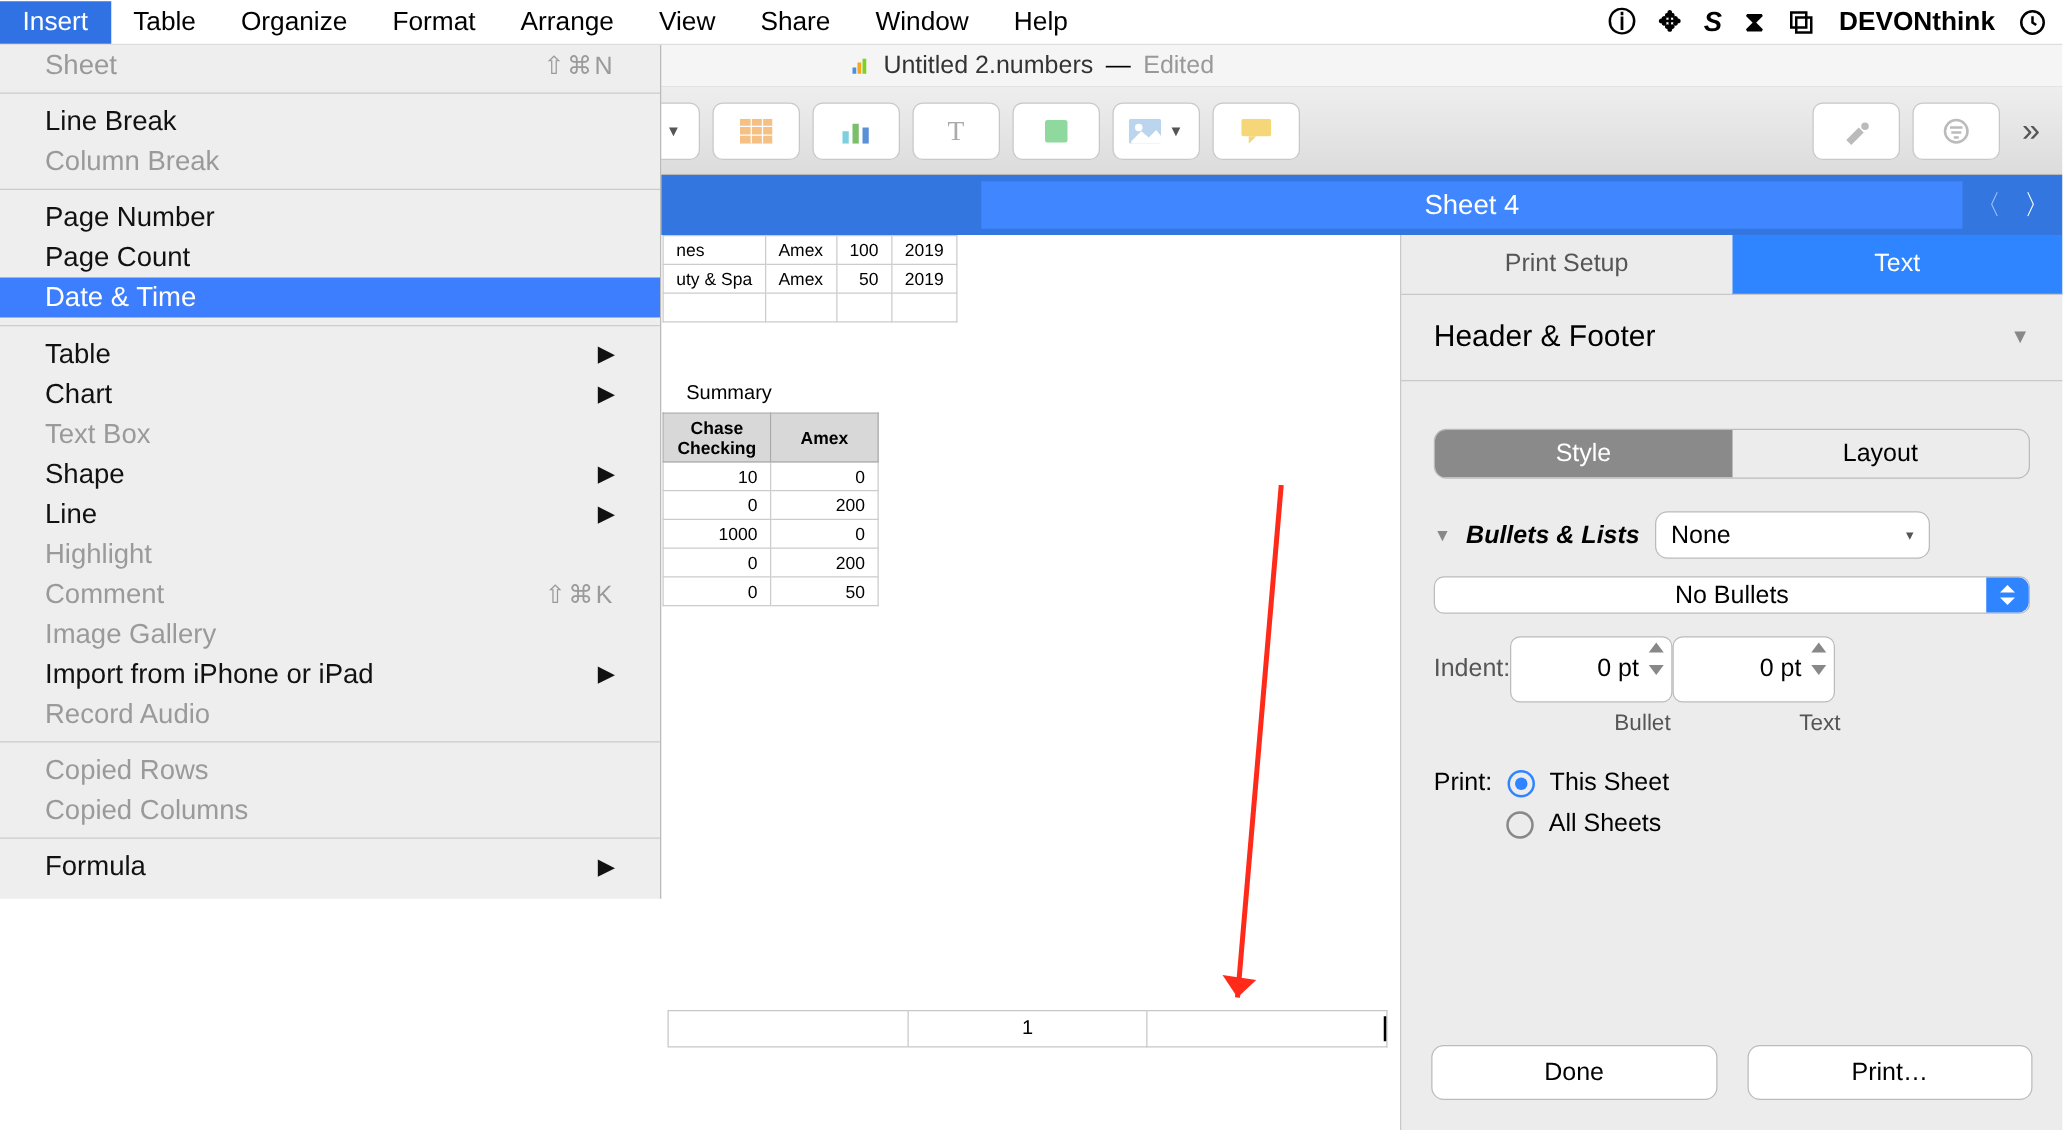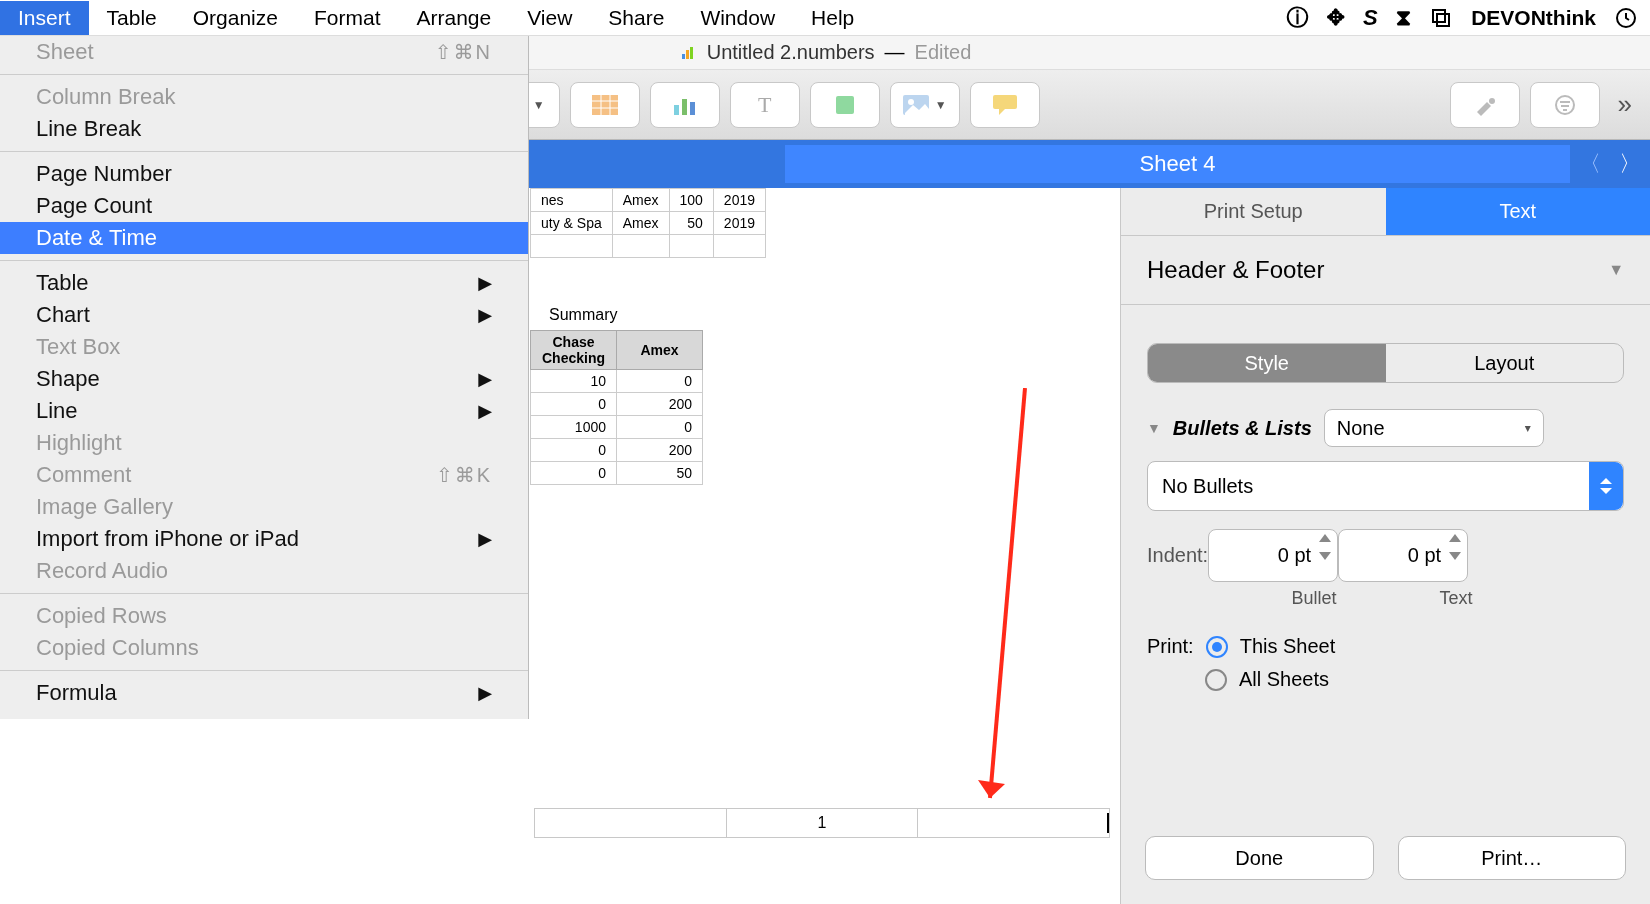--- a/index.html
+++ b/index.html
@@ -175,23 +175,24 @@
   .seg .s{flex:1;display:flex;align-items:center;justify-content:center;font-size:20px;}
   .seg .s.sel{background:#8a8a8a;color:#fff;}
 
   .bl-row{display:flex;align-items:center;gap:12px;margin-top:10px;font-size:20px;}
   .bl-row .sel-box{
     flex:1; height:38px;border:1px solid #bbb;border-radius:8px;background:#fff;
     display:flex;align-items:center;padding:0 12px;
   }
   .bl-row .sel-box .chev{margin-left:auto;font-size:12px;color:#555;}
   .wide-sel{
-    height:50px;border:1px solid #bbb;border-radius:8px;background:#fff;
+    height:30px;border:1px solid #bbb;border-radius:8px;background:#fff;
     display:flex;align-items:center;padding:0 14px;margin-top:14px;font-size:20px;
     position:relative;
+    justify-content:center;
   }
   .wide-sel .bluebtn{
     position:absolute;right:0;top:0;bottom:0;width:34px;background:#2F84FF;
     border-radius:0 8px 8px 0;display:flex;align-items:center;justify-content:center;color:#fff;
   }
 
   .indent-row{display:flex;align-items:center;gap:0;margin-top:18px;font-size:20px;}
   .indent-row .stepper{
     width:130px;height:53px;border:1px solid #bbb;border-radius:8px;background:#fff;
     display:flex;align-items:center;justify-content:flex-end;padding-right:26px;position:relative;
@@ -272,25 +273,25 @@
       </svg>
   </div>
 </div>
 
 <div class="dropdown" id="dd">
     <div class="row disabled">
       <span>Sheet</span>
       <span class="kbd">⇧⌘N</span>
     </div>
     <hr>
+    <div class="row">
+      <span>Line Break</span>
+    </div>
     <div class="row disabled">
       <span>Column Break</span>
-    </div>
-    <div class="row">
-      <span>Line Break</span>
     </div>
     <hr>
     <div class="row">
       <span>Page Number</span>
     </div>
     <div class="row">
       <span>Page Count</span>
     </div>
     <div class="row sel">
       <span>Date &amp; Time</span>
@@ -523,21 +524,21 @@
 
     <div class="sp-section" style="border-bottom:none;">
       <div class="seg">
         <div class="s sel">Style</div>
         <div class="s">Layout</div>
       </div>
 
       <div class="bl-row" style="margin-top:26px;">
         <span style="font-size:14px;color:#888;">▼</span>
         <span style="font-weight:600;font-style:italic;">Bullets &amp; Lists</span>
-        <div class="sel-box" style="max-width:220px;">
+        <div class="sel-box" style="max-width:220px;border-radius:10px;">
           <span>None</span>
             <span class="chev">▾</span>
         </div>
       </div>
 
       <div class="wide-sel">
         <span>No Bullets</span>
         <div class="bluebtn">
           <svg width="12" height="16">
               <polygon points="6,0 12,6 0,6" fill="#fff"></polygon>

